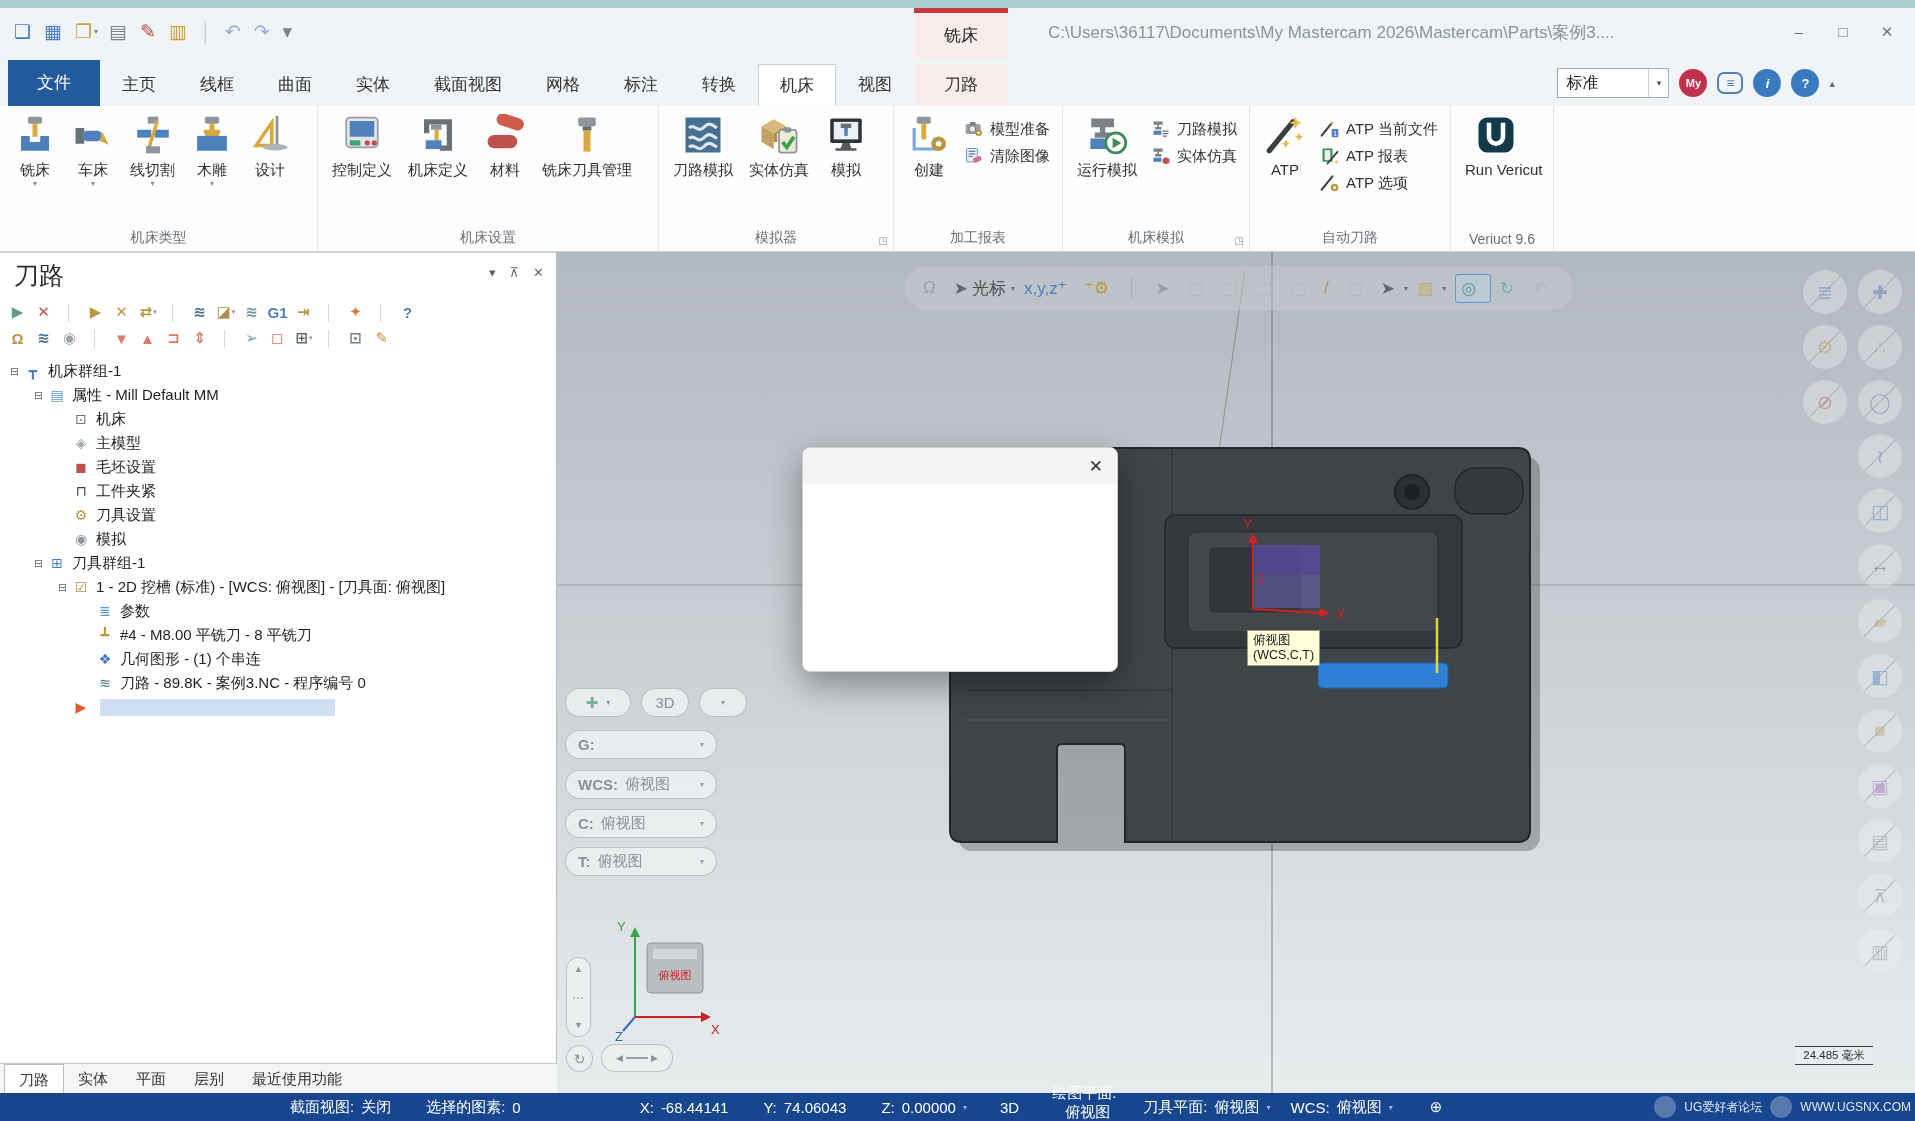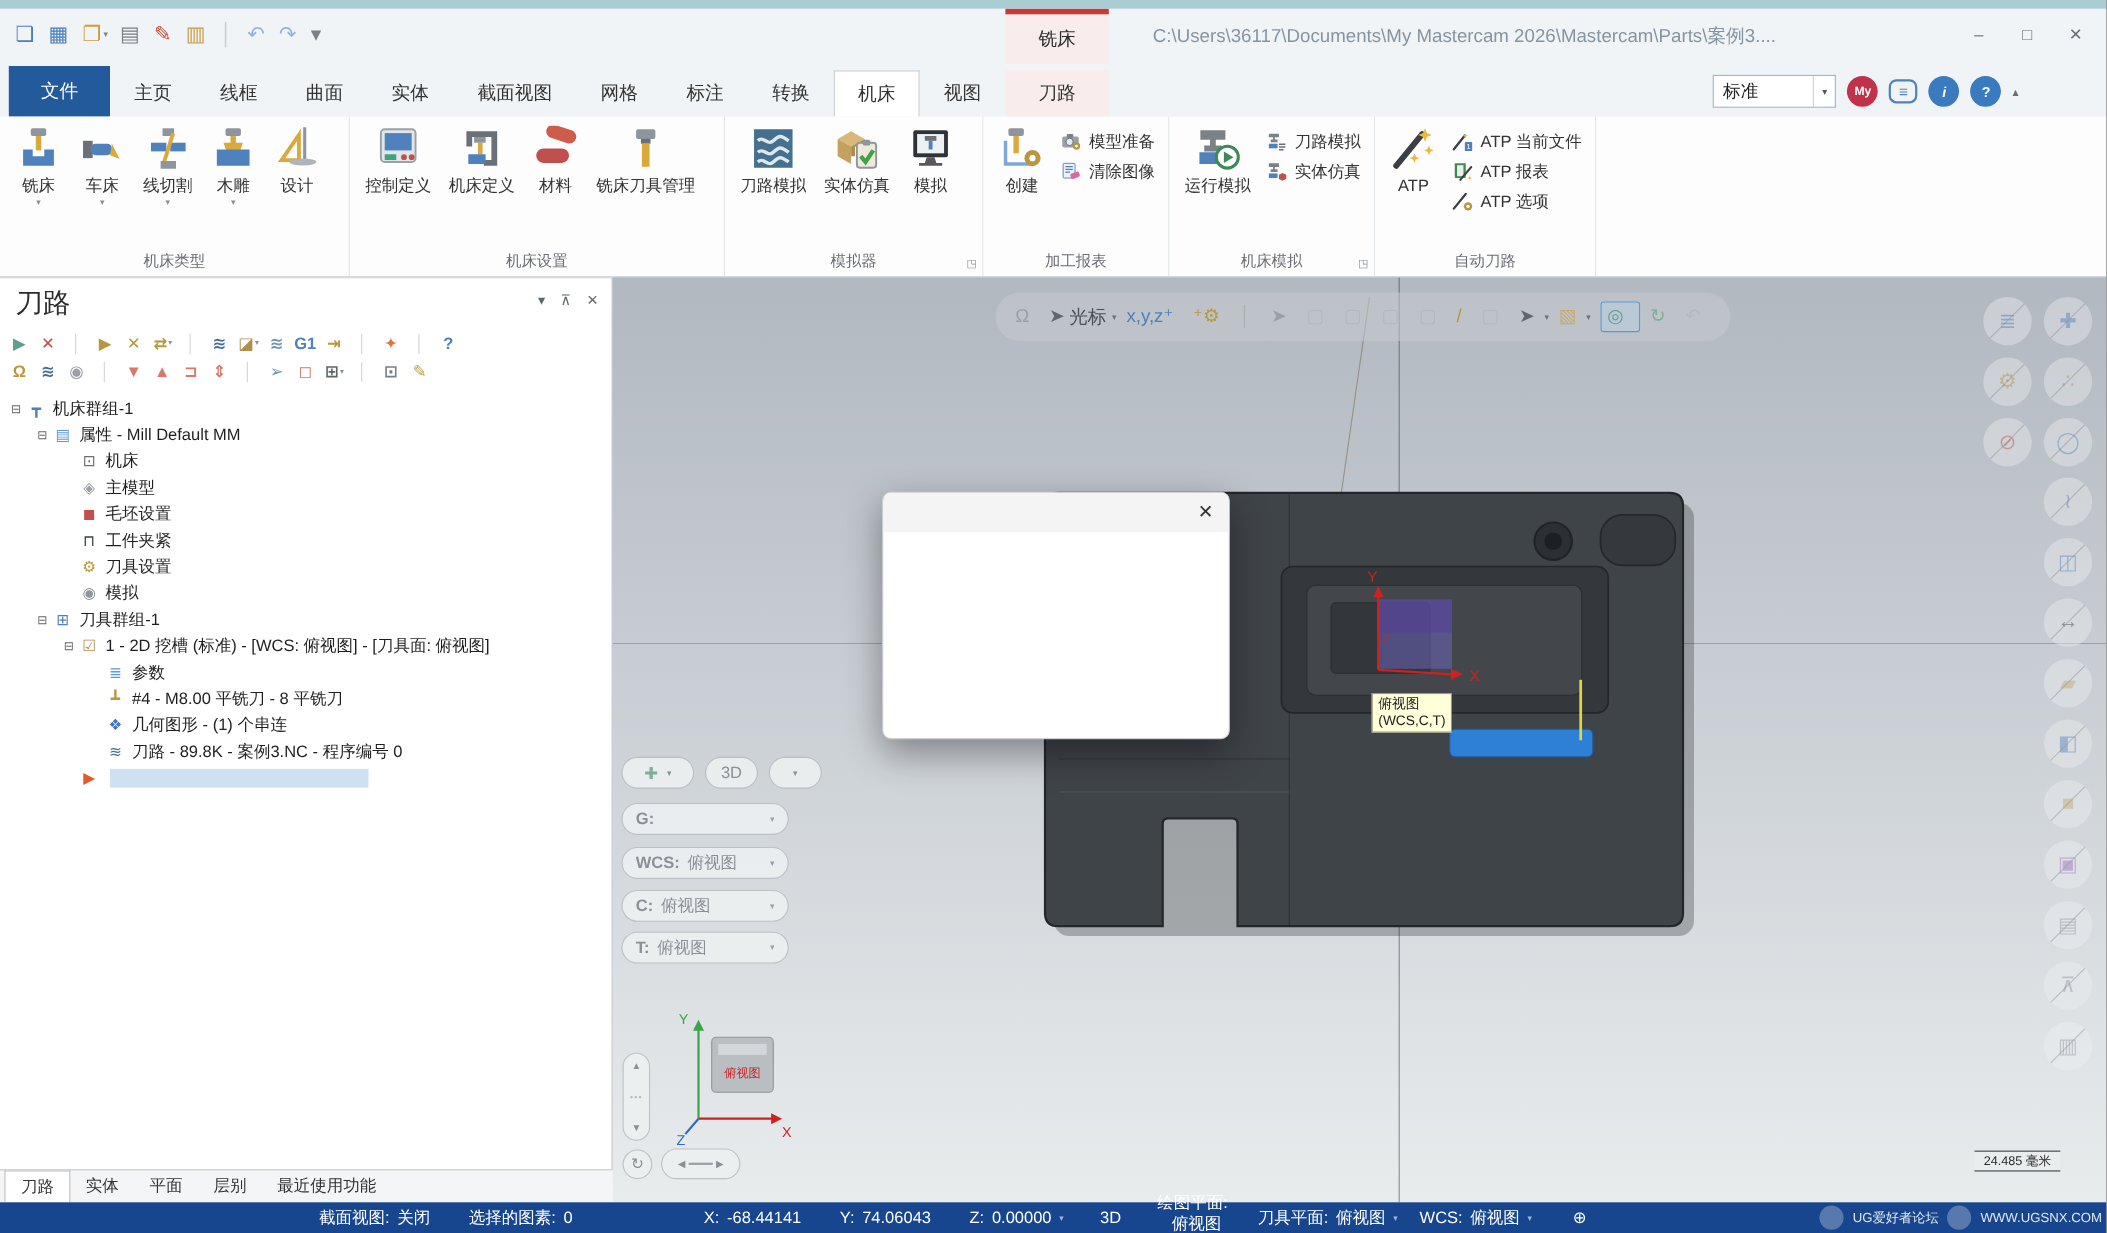--- a/index.html
+++ b/index.html
@@ -596,20 +596,38 @@
               <use href="#i-atpopt"></use>
             </svg>
               <span>ATP 选项</span>
             </div>
 
         </div>
         <div class="rglabel">自动刀路</div>
         <div class="rlaunch"></div>
       </div>
 
+      <div class="rgroup">
+        <div class="rbigs">
+
+            <div class="rbig">
+              <svg>
+              <use href="#i-vericut"></use>
+            </svg>
+              <span class="rlabel" style="width: 62px;">Run Vericut</span>
+              <span class="rcaret"></span>
+            </div>
+
+        </div>
+        <div class="rsmalls">
+          
+        </div>
+        <div class="rglabel">Veriuct 9.6</div>
+        <div class="rlaunch"></div>
+      </div>
 
   </div>
 
   <div class="panel">
     <div class="phead">
       <span class="ptitle">刀路</span>
       <span class="phicons">
 
           <span>▾</span>
 

